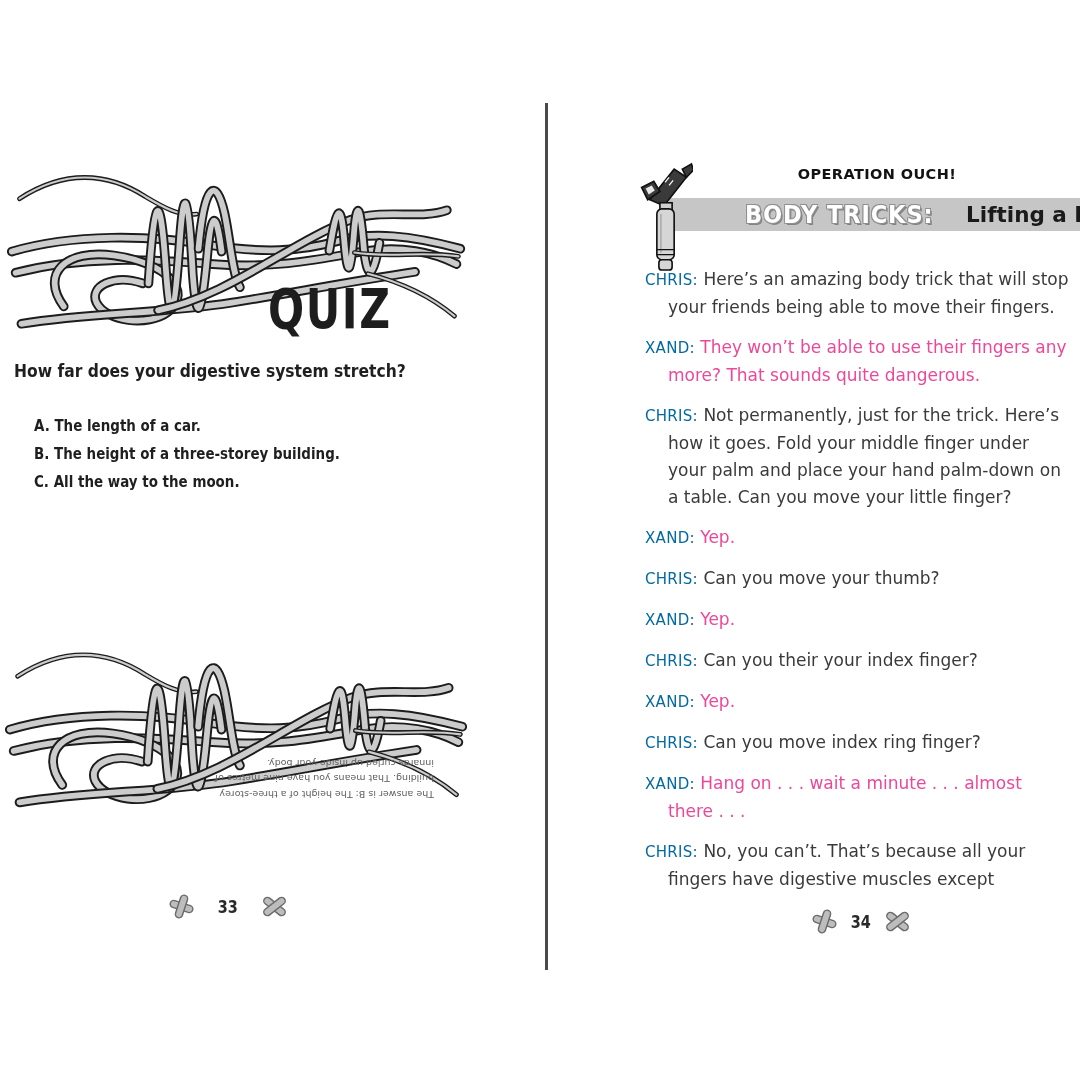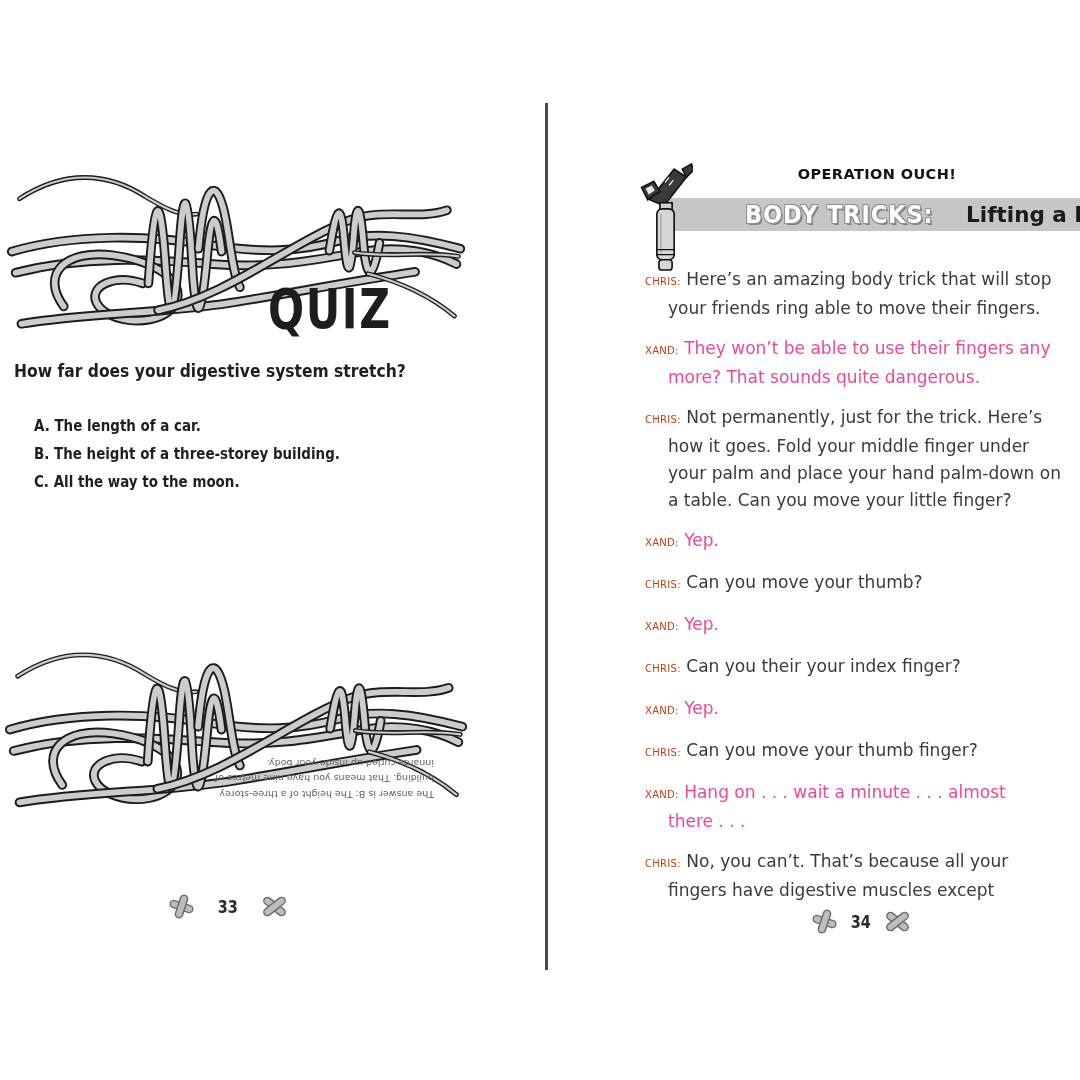--- a/index.html
+++ b/index.html
@@ -46,21 +46,21 @@
               white-space:nowrap;transform:scaleX(0.9);transform-origin:left center;
               text-shadow:-1px -1px 0 #8f8f8f,1px -1px 0 #8f8f8f,-1px 1px 0 #8f8f8f,
                           1px 1px 0 #8f8f8f,2px 2px 0 #838383;}
   .band-title{margin-left:12px;font-size:21.5px;font-weight:bold;color:#1a1a1a;white-space:nowrap;}
   .otoscope{position:absolute;left:637px;top:161px;width:56px;height:112px;z-index:2;}
 
   .dialogue{position:absolute;left:645px;top:266px;width:440px;display:flex;
             flex-direction:column;gap:13px;}
   .para{margin:0;font-size:17px;line-height:27px;padding-left:23px;text-indent:-23px;
         white-space:pre-line;color:#3a3a3a;}
-  .speaker{font-size:10px;letter-spacing:0.3px;color:#c2410c;}
+  .speaker{font-size:15px;letter-spacing:0.3px;color:#0369a1;}
   .para.xand .speech{color:#ec4899;}
 </style>
 </head>
 <body>
 
 <div class="canvas">
 
   <div class="divider"></div>
 
   <section>
@@ -148,33 +148,33 @@
         <rect x="22" y="41" width="12" height="7" fill="#cfcfcf"></rect>
         <rect x="19" y="47" width="17" height="50" rx="5" fill="#d6d6d6"></rect>
         <path d="M23,52 L23,90" stroke="#9e9e9e" stroke-width="1.2"></path>
         <path d="M19,87 L36,87 M19,92 L36,92" stroke="#111111" stroke-width="1.2"></path>
         <rect x="21" y="97" width="13" height="10" rx="3" fill="#d6d6d6"></rect>
       </g>
     </svg>
 
     <div class="dialogue">
       <p class="para chris"><span class="speaker">CHRIS:</span> <span class="speech">Here’s an amazing body trick that will stop
-your friends ring able to move their fingers.</span></p>
+your friends being able to move their fingers.</span></p>
       <p class="para xand"><span class="speaker">XAND:</span> <span class="speech">They won’t be able to use their fingers any
 more? That sounds quite dangerous.</span></p>
       <p class="para chris"><span class="speaker">CHRIS:</span> <span class="speech">Not permanently, just for the trick. Here’s
 how it goes. Fold your middle finger under
 your palm and place your hand palm-down on
 a table. Can you move your little finger?</span></p>
       <p class="para xand"><span class="speaker">XAND:</span> <span class="speech">Yep.</span></p>
       <p class="para chris"><span class="speaker">CHRIS:</span> <span class="speech">Can you move your thumb?</span></p>
       <p class="para xand"><span class="speaker">XAND:</span> <span class="speech">Yep.</span></p>
       <p class="para chris"><span class="speaker">CHRIS:</span> <span class="speech">Can you their your index finger?</span></p>
       <p class="para xand"><span class="speaker">XAND:</span> <span class="speech">Yep.</span></p>
-      <p class="para chris"><span class="speaker">CHRIS:</span> <span class="speech">Can you move your thumb finger?</span></p>
+      <p class="para chris"><span class="speaker">CHRIS:</span> <span class="speech">Can you move index ring finger?</span></p>
       <p class="para xand"><span class="speaker">XAND:</span> <span class="speech">Hang on . . . wait a minute . . . almost
 there . . .</span></p>
       <p class="para chris"><span class="speaker">CHRIS:</span> <span class="speech">No, you can’t. That’s because all your
 fingers have digestive muscles except</span></p>
     </div>
 
     <div class="pagemark pagemark-right">
       <svg class="plaster" viewBox="0 0 30 30">
         <g fill="#bdbdbd" stroke="#6b6b6b" stroke-width="1.6">
           <rect x="2" y="11" width="26" height="8" rx="4" transform="rotate(18 15 15)"></rect>

